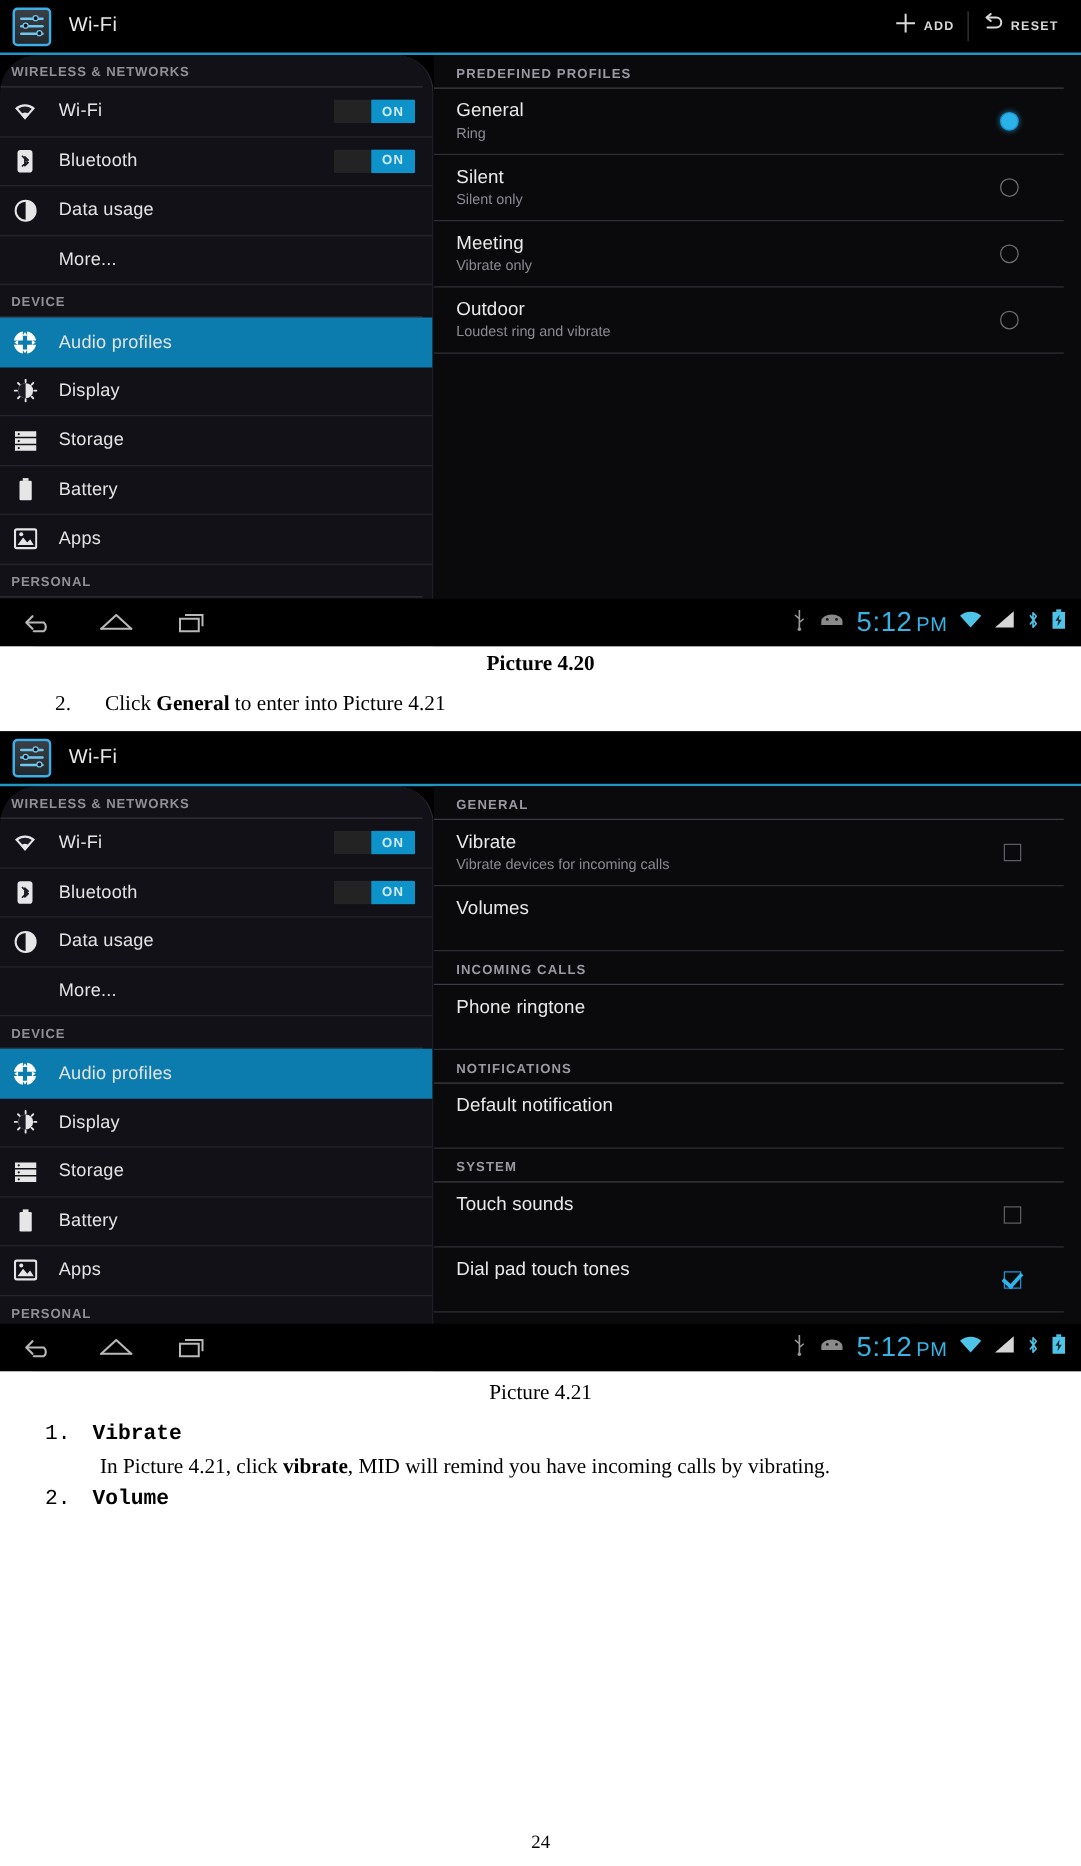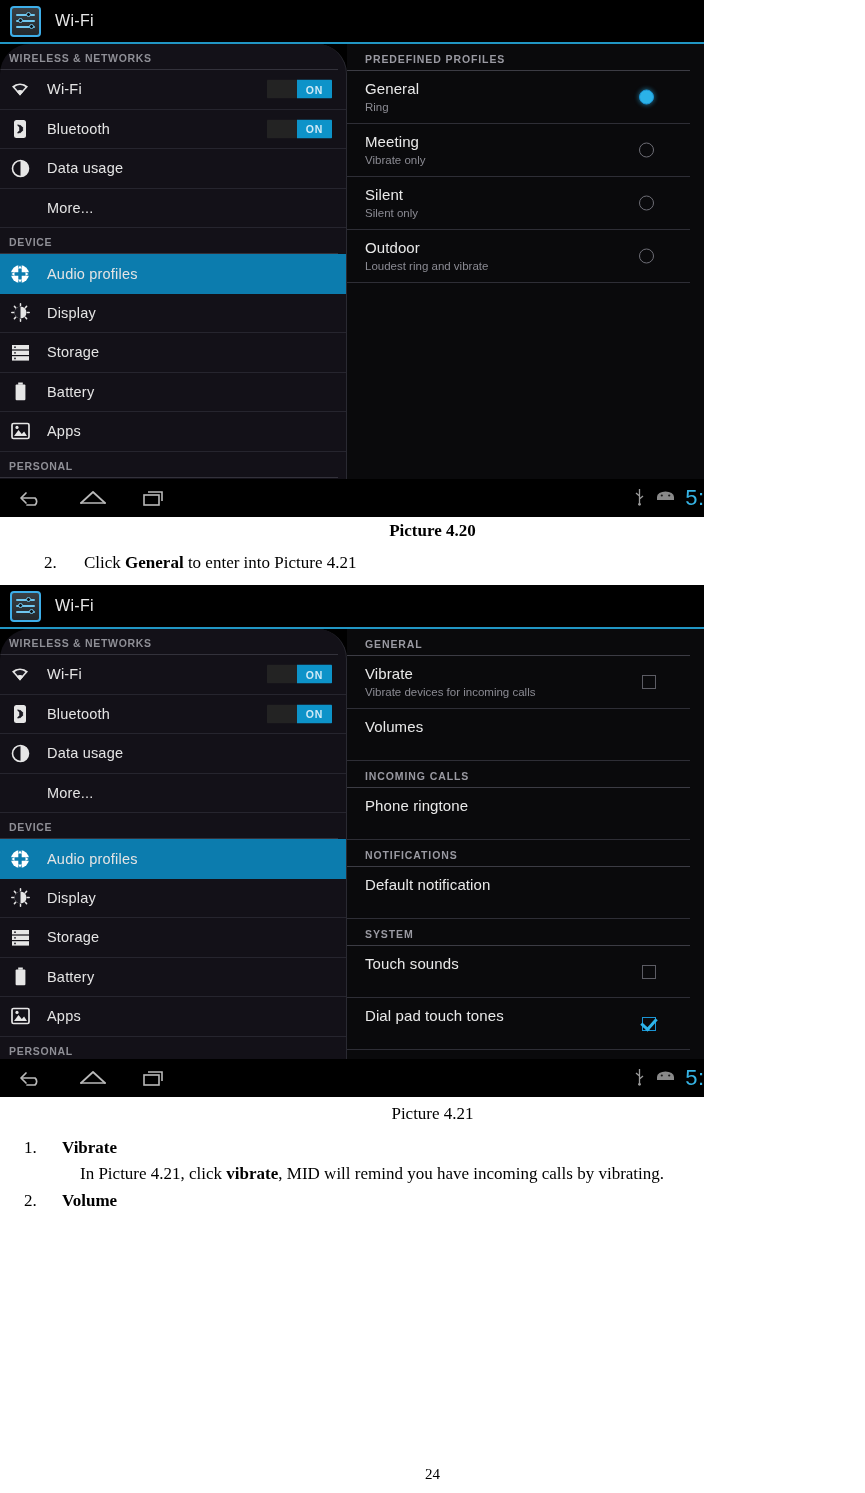--- a/index.html
+++ b/index.html
@@ -9,21 +9,21 @@
     background: #ffffff;
     font-family: "Liberation Serif", "DejaVu Serif", serif;
     overflow: hidden;
   }
   .page { position: relative; width: 865px; height: 1493px; background: #fff; }
 
   
   .android {
     position: absolute;
     left: 0;
-    width: 704px;
+    width: 865px;
     background: #000;
     font-family: "Liberation Sans", "DejaVu Sans", sans-serif;
     overflow: hidden;
   }
   .shot1 { top: 0px; height: 517px; }
   .shot2 { top: 585px; height: 1098px; }
   .shot2 { height: 512px; }
 
   
   .actionbar {
@@ -233,21 +233,21 @@
     position: absolute; top: 553px; left: 0; width: 865px;
     font-size: 17px;
     padding-left: 44px;
   }
   .step2 .num { display: inline-block; width: 40px; }
   .doclist {
     position: absolute; top: 1138px; left: 0; width: 865px;
     font-size: 17px;
   }
   .doclist .li { margin-bottom: 1px; }
-  .doclist .hd { padding-left: 24px; font-weight: bold; }
+  .doclist .hd { padding-left: 36px; font-weight: bold; font-family: Liberation Mono, monospace; }
   .doclist .hd .n { display: inline-block; width: 38px; font-weight: normal; }
   .doclist .pb {
     padding-left: 80px; padding-right: 28px;
     line-height: 32px;
     text-align: justify;
   }
   .doclist .pb.nj { text-align: left; }
   .pageno {
     position: absolute; top: 1466px; width: 865px; text-align: center;
     font-size: 15px;
@@ -265,20 +265,40 @@
       <div class="app-icon">
         <i class="l1"></i>
           <i class="l2"></i>
           <i class="l3"></i>
         <b class="d1"></b>
           <b class="d2"></b>
           <b class="d3"></b>
       </div>
       <div class="app-title">Wi-Fi</div>
 
+      <div class="actionbar-right">
+        <div class="ab-btn">
+          <span>
+            <svg width="19" height="19" viewBox="0 0 19 19">
+                <path d="M9.5 2v15M2 9.5h15" stroke="#dcdcdc" stroke-width="1.6" fill="none"></path>
+              </svg>
+          </span>
+          <span class="lbl">ADD</span>
+        </div>
+        <div class="ab-sep"></div>
+        <div class="ab-btn">
+          <span>
+            <svg width="19" height="19" viewBox="0 0 19 19">
+              <path d="M5 5h7a4 4 0 0 1 0 8H5" stroke="#dcdcdc" stroke-width="1.6" fill="none" stroke-linecap="round"></path>
+              <path d="M7.6 2.2 4.2 5l3.4 2.8" stroke="#dcdcdc" stroke-width="1.6" fill="none" stroke-linecap="round" stroke-linejoin="round"></path>
+            </svg>
+          </span>
+          <span class="lbl">RESET</span>
+        </div>
+      </div>
     </div>
 
     <div class="body-split">
       <div class="left-pane" id="s1-sidebar">
           <div class="sec-header">WIRELESS &amp; NETWORKS</div>
           <div class="srow">
             <span class="ico">
               <svg width="20" height="16" viewBox="0 0 20 16">
                 <path d="M10 14.5 2 5.5a12 12 0 0 1 16 0z" fill="#e6e6e6"></path>
                 <path d="M10 12.2 4.6 6a9 9 0 0 1 10.8 0z" fill="#1b1a22"></path>
@@ -375,27 +395,27 @@
         </div>
       <div class="right-pane">
         <div class="rsec">PREDEFINED PROFILES</div>
         <div id="s1-profiles">
             <div class="rrow">
               <div class="t">General</div>
               <div class="s">Ring</div>
               <div class="radio on"></div>
             </div>
             <div class="rrow">
-              <div class="t">Meeting</div>
-              <div class="s">Vibrate only</div>
+              <div class="t">Silent</div>
+              <div class="s">Silent only</div>
               <div class="radio"></div>
             </div>
             <div class="rrow">
-              <div class="t">Silent</div>
-              <div class="s">Silent only</div>
+              <div class="t">Meeting</div>
+              <div class="s">Vibrate only</div>
               <div class="radio"></div>
             </div>
             <div class="rrow">
               <div class="t">Outdoor</div>
               <div class="s">Loudest ring and vibrate</div>
               <div class="radio"></div>
             </div>
           </div>
       </div>
     </div>

